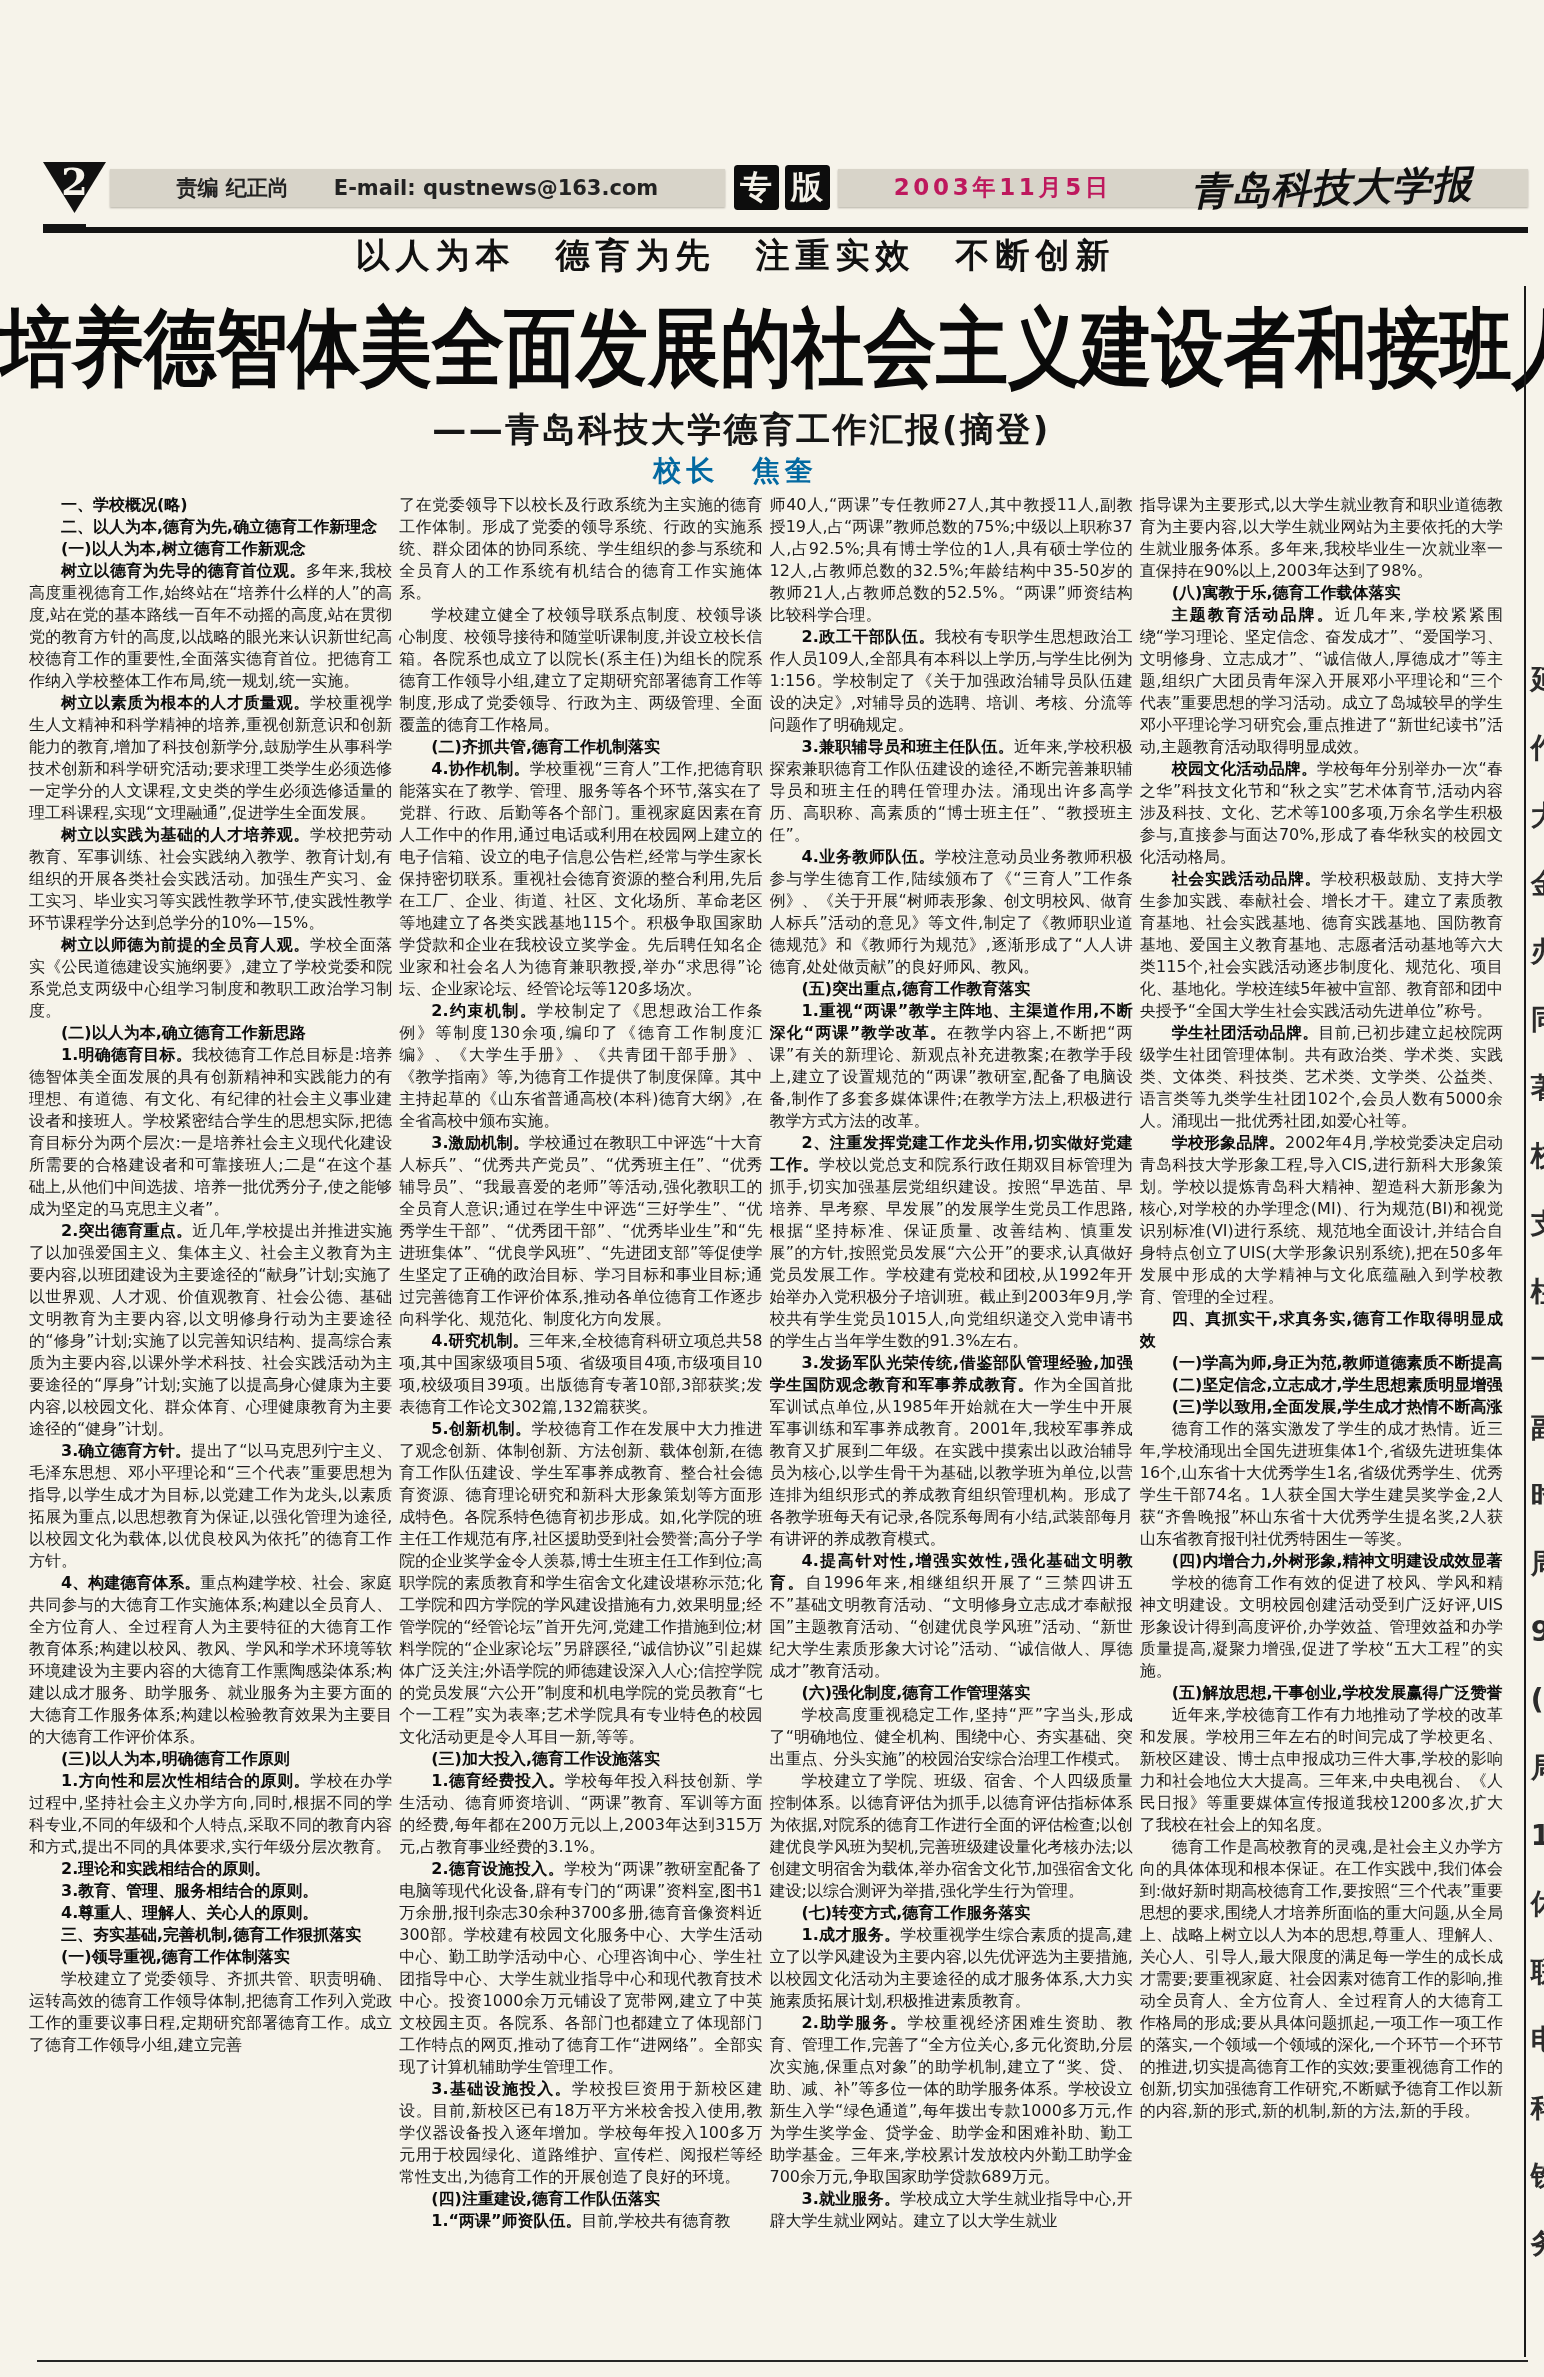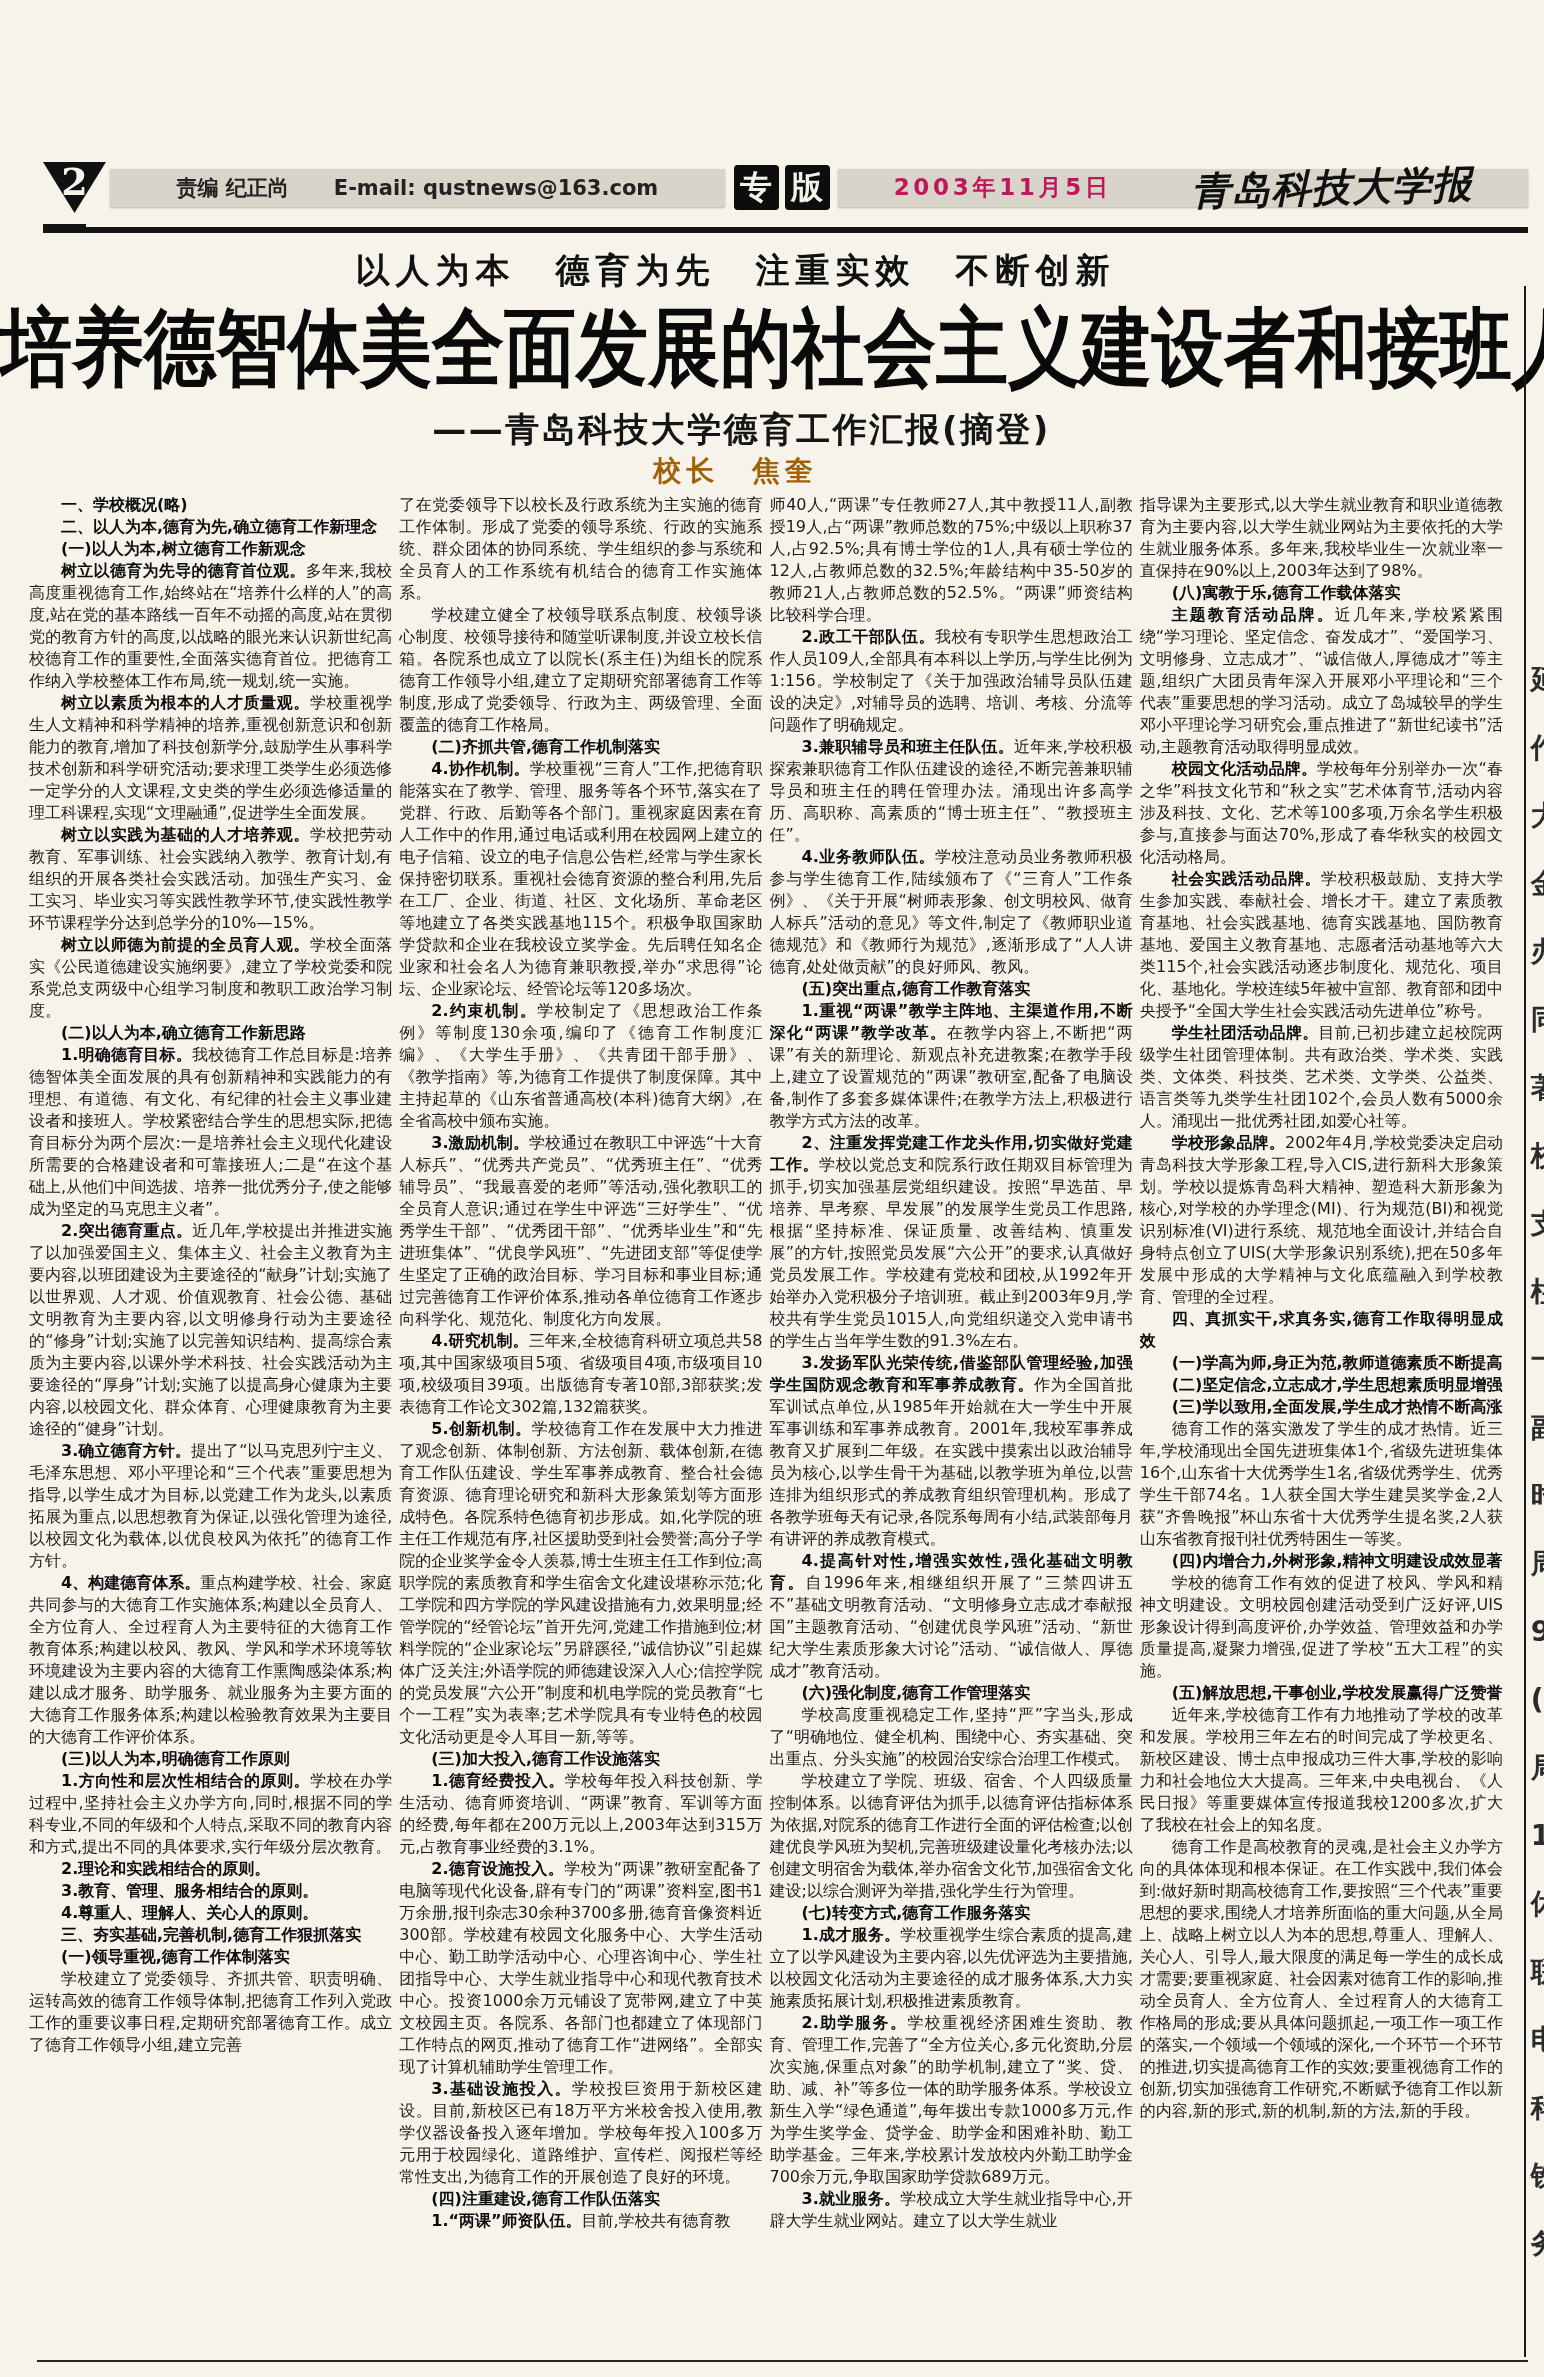--- a/index.html
+++ b/index.html
@@ -45,37 +45,37 @@
     transform:rotate(-1.5deg);letter-spacing:1.2px;white-space:nowrap;
   }
   .rule{
     position:absolute;left:43px;right:16px;top:227px;height:5.5px;background:#141414;
   }
   .rule-dash{
     position:absolute;left:43px;top:224px;width:43px;height:4.9px;background:#141414;
   }
   
   .slogan{
-    position:absolute;left:0;right:73px;top:248px;text-align:center;
+    position:absolute;left:0;right:73px;top:233px;text-align:center;
     font-size:34px;font-weight:900;letter-spacing:6px;color:#111;
     white-space:nowrap;
   }
   .headline{
     position:absolute;left:0;right:24px;top:292px;text-align:center;
     font-size:72px;font-weight:900;color:#0a0a0a;
     letter-spacing:0px;white-space:nowrap;
     transform:scaleY(1.18);transform-origin:top center;
   }
   .subtitle{
     position:absolute;left:12px;right:73px;top:407px;text-align:center;
     font-size:34px;font-weight:600;color:#151515;letter-spacing:2.4px;
   }
   .byline{
     position:absolute;left:0;right:73px;top:452px;text-align:center;
-    font-size:28px;font-weight:900;color:#a16207;letter-spacing:4.9px;
+    font-size:28px;font-weight:900;color:#0369a1;letter-spacing:4.9px;
   }
   
   .cols{
     position:absolute;left:29px;top:494px;width:1474px;height:1861px;
     display:grid;grid-template-columns:repeat(4,1fr);column-gap:7px;
   }
   .col{overflow:hidden;height:1861px;}
   .col p{
     margin:0;font-size:16px;line-height:22px;text-align:justify;
     text-indent:2em;color:#1b1b1b;

